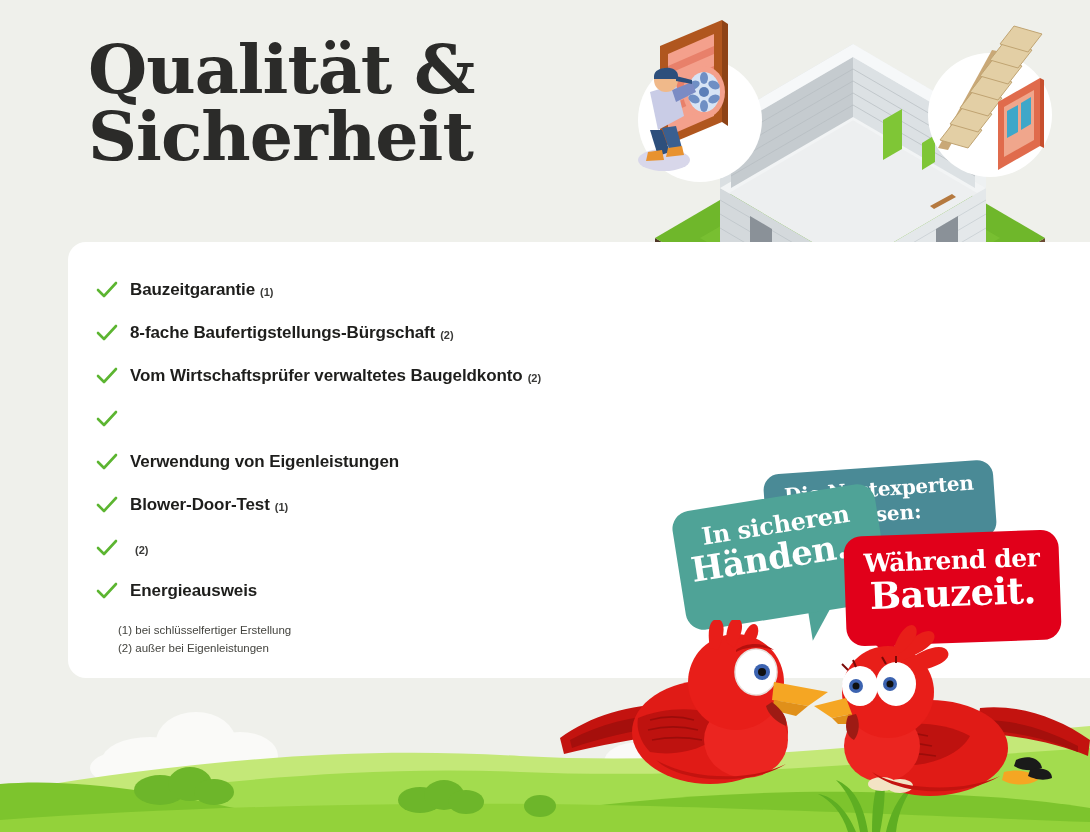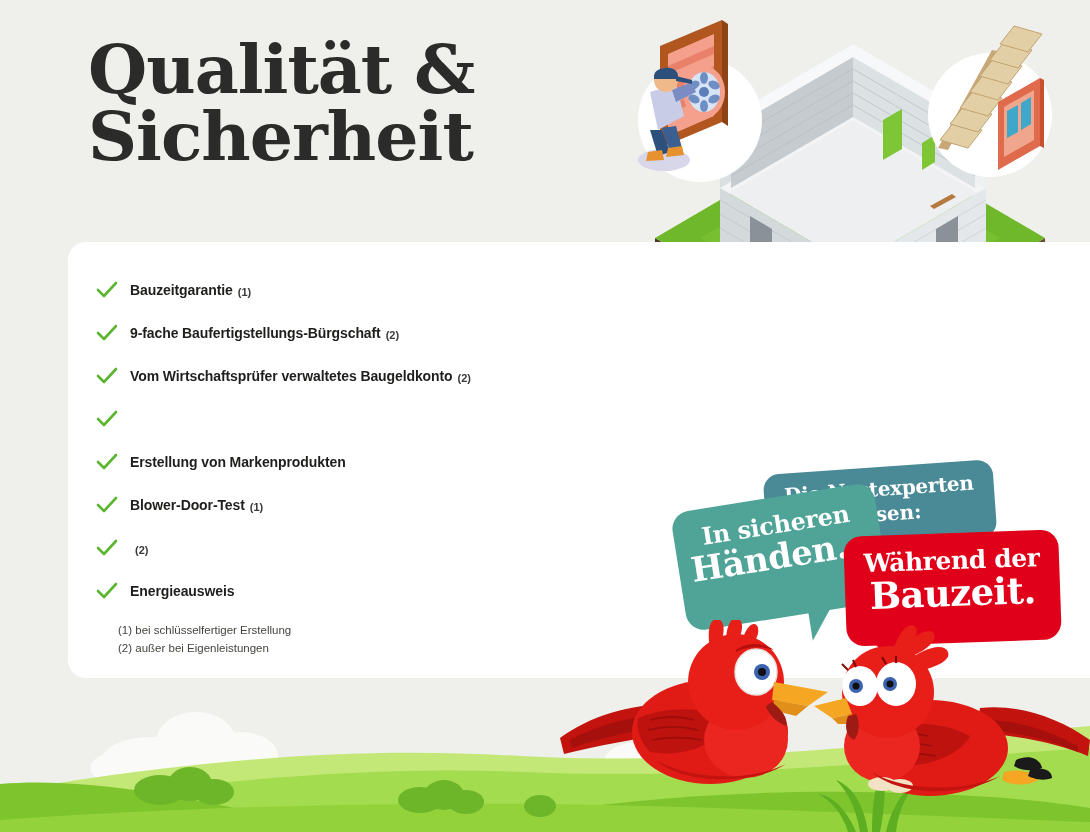--- a/index.html
+++ b/index.html
@@ -47,21 +47,21 @@
   }
 
   .list { position: absolute; left: 96px; top: 268px; z-index: 12; width: 600px; }
   .row {
     display: flex; align-items: center;
     height: 43px;
   }
   .chk { width: 34px; flex: 0 0 34px; display:flex; align-items:center; }
   .chk svg { display:block; }
   .row-label {
-    font-size: 14px; font-weight: bold; color: #1E1E1C;
+    font-size: 17px; font-weight: bold; color: #1E1E1C;
     letter-spacing: -0.1px;
     white-space: nowrap;
   }
   .ref {
     font-size: 11px; font-weight: bold; color: #3A3A38;
     margin-left: 5px; position: relative; top: 2px;
   }
   .footnotes {
     position: absolute; left: 118px; top: 622px;
     font-size: 11.5px; color: #44443F; line-height: 1.55;
@@ -407,21 +407,21 @@
       </span>
       <span class="row-label">Bauzeitgarantie</span>
       <span class="ref">(1)</span>
     </div>
     <div class="row">
       <span class="chk">
         <svg width="22" height="18" viewBox="0 0 22 18">
             <path d="M2,9 L8,15 L20,2" fill="none" stroke="#5CB531" stroke-width="2.6" stroke-linecap="round" stroke-linejoin="round"></path>
           </svg>
       </span>
-      <span class="row-label">9-fache Baufertigstellungs-Bürgschaft</span>
+      <span class="row-label">8-fache Baufertigstellungs-Bürgschaft</span>
       <span class="ref">(2)</span>
     </div>
     <div class="row">
       <span class="chk">
         <svg width="22" height="18" viewBox="0 0 22 18">
             <path d="M2,9 L8,15 L20,2" fill="none" stroke="#5CB531" stroke-width="2.6" stroke-linecap="round" stroke-linejoin="round"></path>
           </svg>
       </span>
       <span class="row-label">Vom Wirtschaftsprüfer verwaltetes Baugeldkonto</span>
       <span class="ref">(2)</span>
@@ -433,21 +433,21 @@
           </svg>
       </span>
       <span class="ref"></span>
     </div>
     <div class="row">
       <span class="chk">
         <svg width="22" height="18" viewBox="0 0 22 18">
             <path d="M2,9 L8,15 L20,2" fill="none" stroke="#5CB531" stroke-width="2.6" stroke-linecap="round" stroke-linejoin="round"></path>
           </svg>
       </span>
-      <span class="row-label">Erstellung von Markenprodukten</span>
+      <span class="row-label">Verwendung von Eigenleistungen</span>
       <span class="ref"></span>
     </div>
     <div class="row">
       <span class="chk">
         <svg width="22" height="18" viewBox="0 0 22 18">
             <path d="M2,9 L8,15 L20,2" fill="none" stroke="#5CB531" stroke-width="2.6" stroke-linecap="round" stroke-linejoin="round"></path>
           </svg>
       </span>
       <span class="row-label">Blower-Door-Test</span>
       <span class="ref">(1)</span>

